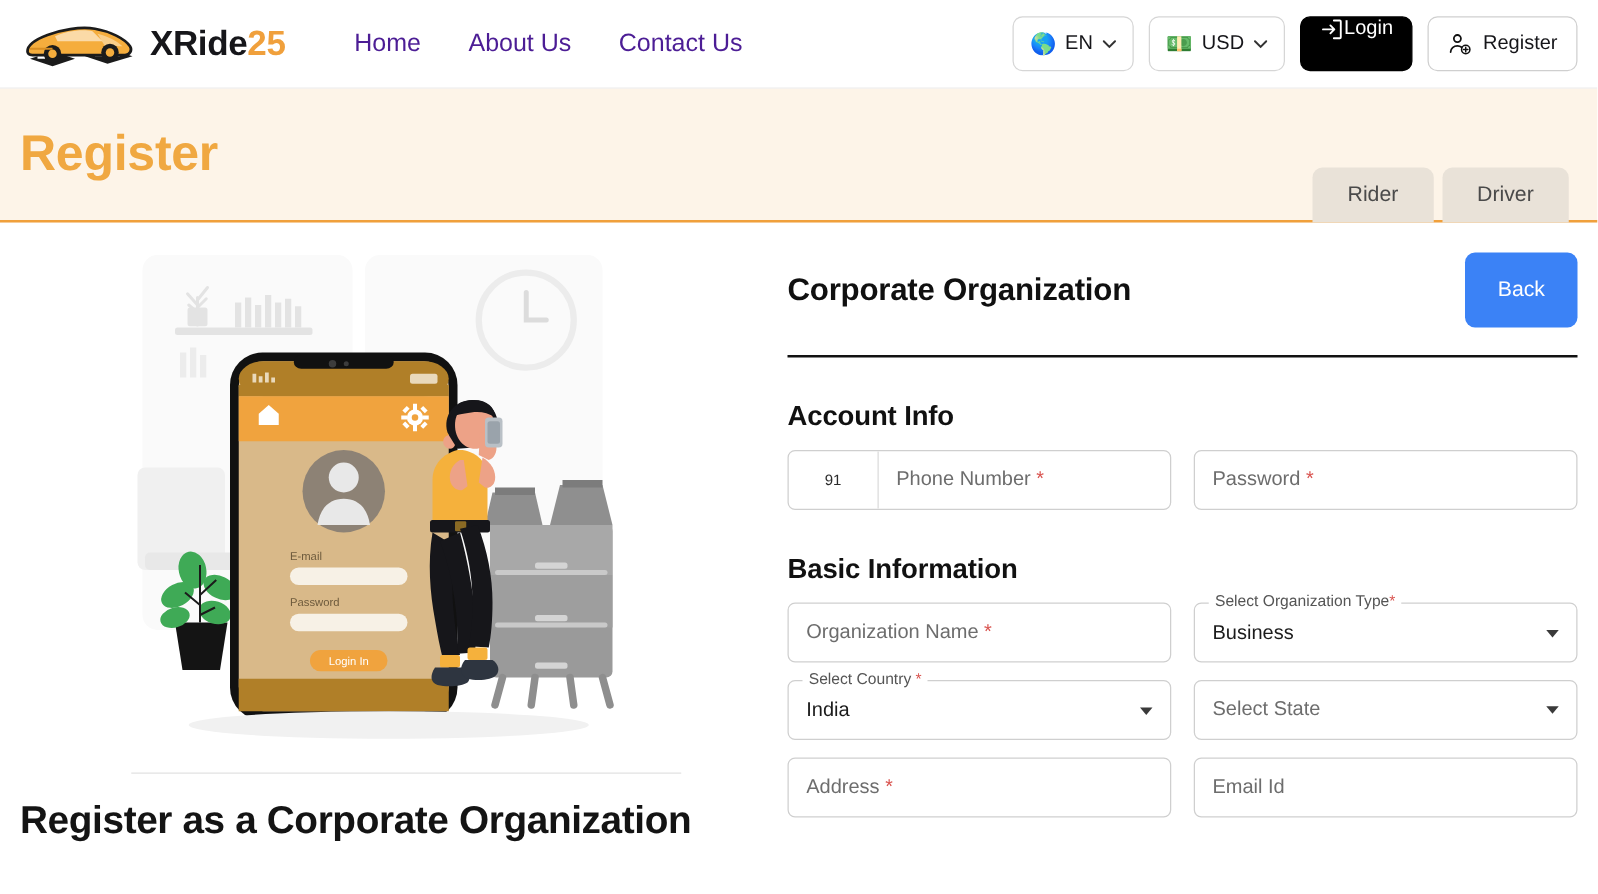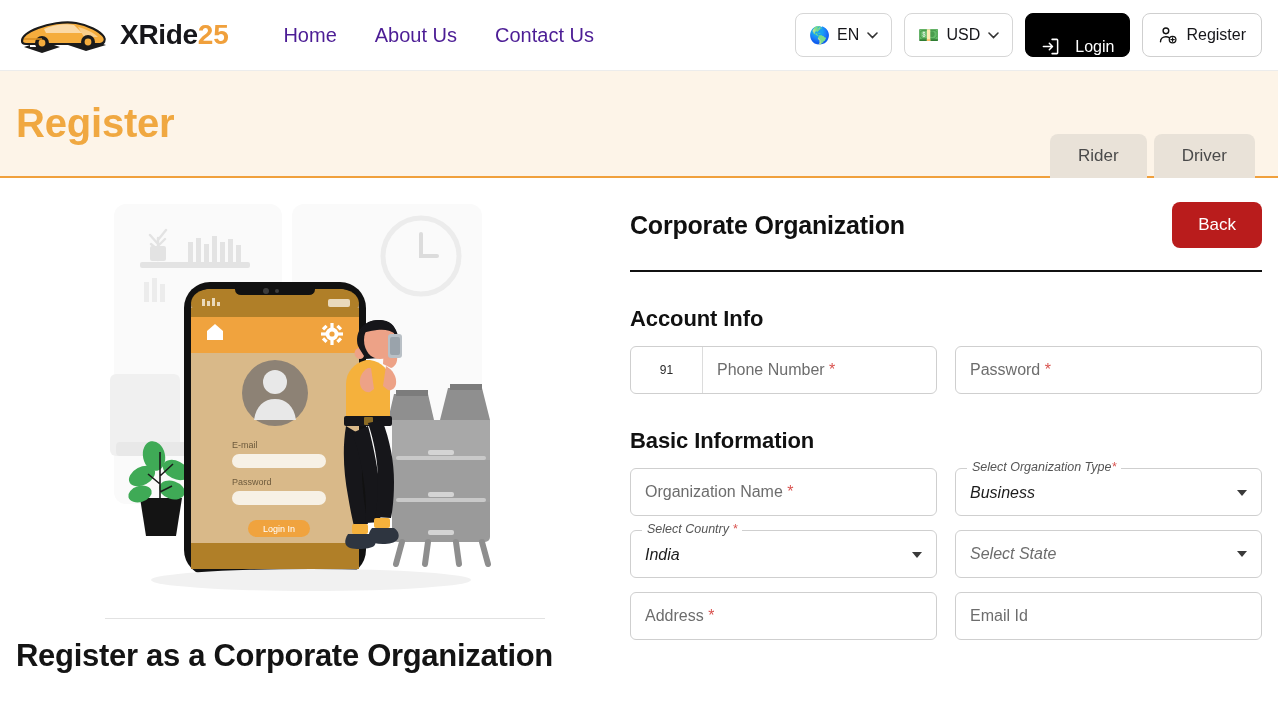--- a/index.html
+++ b/index.html
@@ -46,21 +46,21 @@
     border: 1px solid #d6d6d6;
     border-radius: 8px;
     background: #fff;
     font-size: 16px; color: #16161a;
     cursor: pointer;
     white-space: nowrap;
   }
   .pill .chev { font-size: 11px; color: #444; margin-left: 1px; }
   .pill-emoji { font-size: 17px; line-height: 1; }
   .btn-dark {
-    display: flex; align-items: flex-end; gap: 15px;
+    display: flex; align-items: flex-start; gap: 0;
     height: 44px; padding: 0 15px;
     background: #000; color: #fff;
     border: 1px solid #000; border-radius: 8px;
     font-size: 16px; cursor: pointer; white-space: nowrap;
   }
   .btn-light {
     display: flex; align-items: center; gap: 8px;
     height: 44px; padding: 0 15px;
     background: #fff; color: #16161a;
     border: 1px solid #cfcfcf; border-radius: 8px;
@@ -145,23 +145,23 @@
   }
   .form-head {
     display: flex; align-items: center; justify-content: space-between;
     padding-top: 8px;
   }
   .form-title {
     font-size: 25px; font-weight: bold; color: #101010;
     letter-spacing: -0.2px;
   }
   .back-btn {
-    background: #b91c1c; color: #fff;
+    background: #3b82f6; color: #fff;
     border: none; border-radius: 8px;
-    height: 46px; padding: 0 26px;
+    height: 60px; padding: 0 26px;
     font-size: 17px; font-family: inherit;
     cursor: pointer;
   }
   .head-rule {
     height: 2px; background: #111;
     margin-top: 22px;
   }
 
   .section-title {
     font-size: 22px; font-weight: bold; color: #111;
@@ -179,21 +179,21 @@
   .field {
     position: relative;
     height: 48px;
     border: 1px solid #cfcfcf;
     border-radius: 6px;
     background: #fff;
     display: flex; align-items: center;
     padding: 0 14px;
     cursor: text;
   }
-  .field.select { cursor: pointer; font-style: italic; }
+  .field.select { cursor: pointer; }
   .ph {
     font-size: 16px; color: #6d6d6d;
     white-space: nowrap; overflow: hidden;
   }
   .req { color: #d9534f; }
   .value { font-size: 16px; color: #1b1b1b; }
 
   
   .field.notched { padding-top: 2px; }
   .notch-label {

